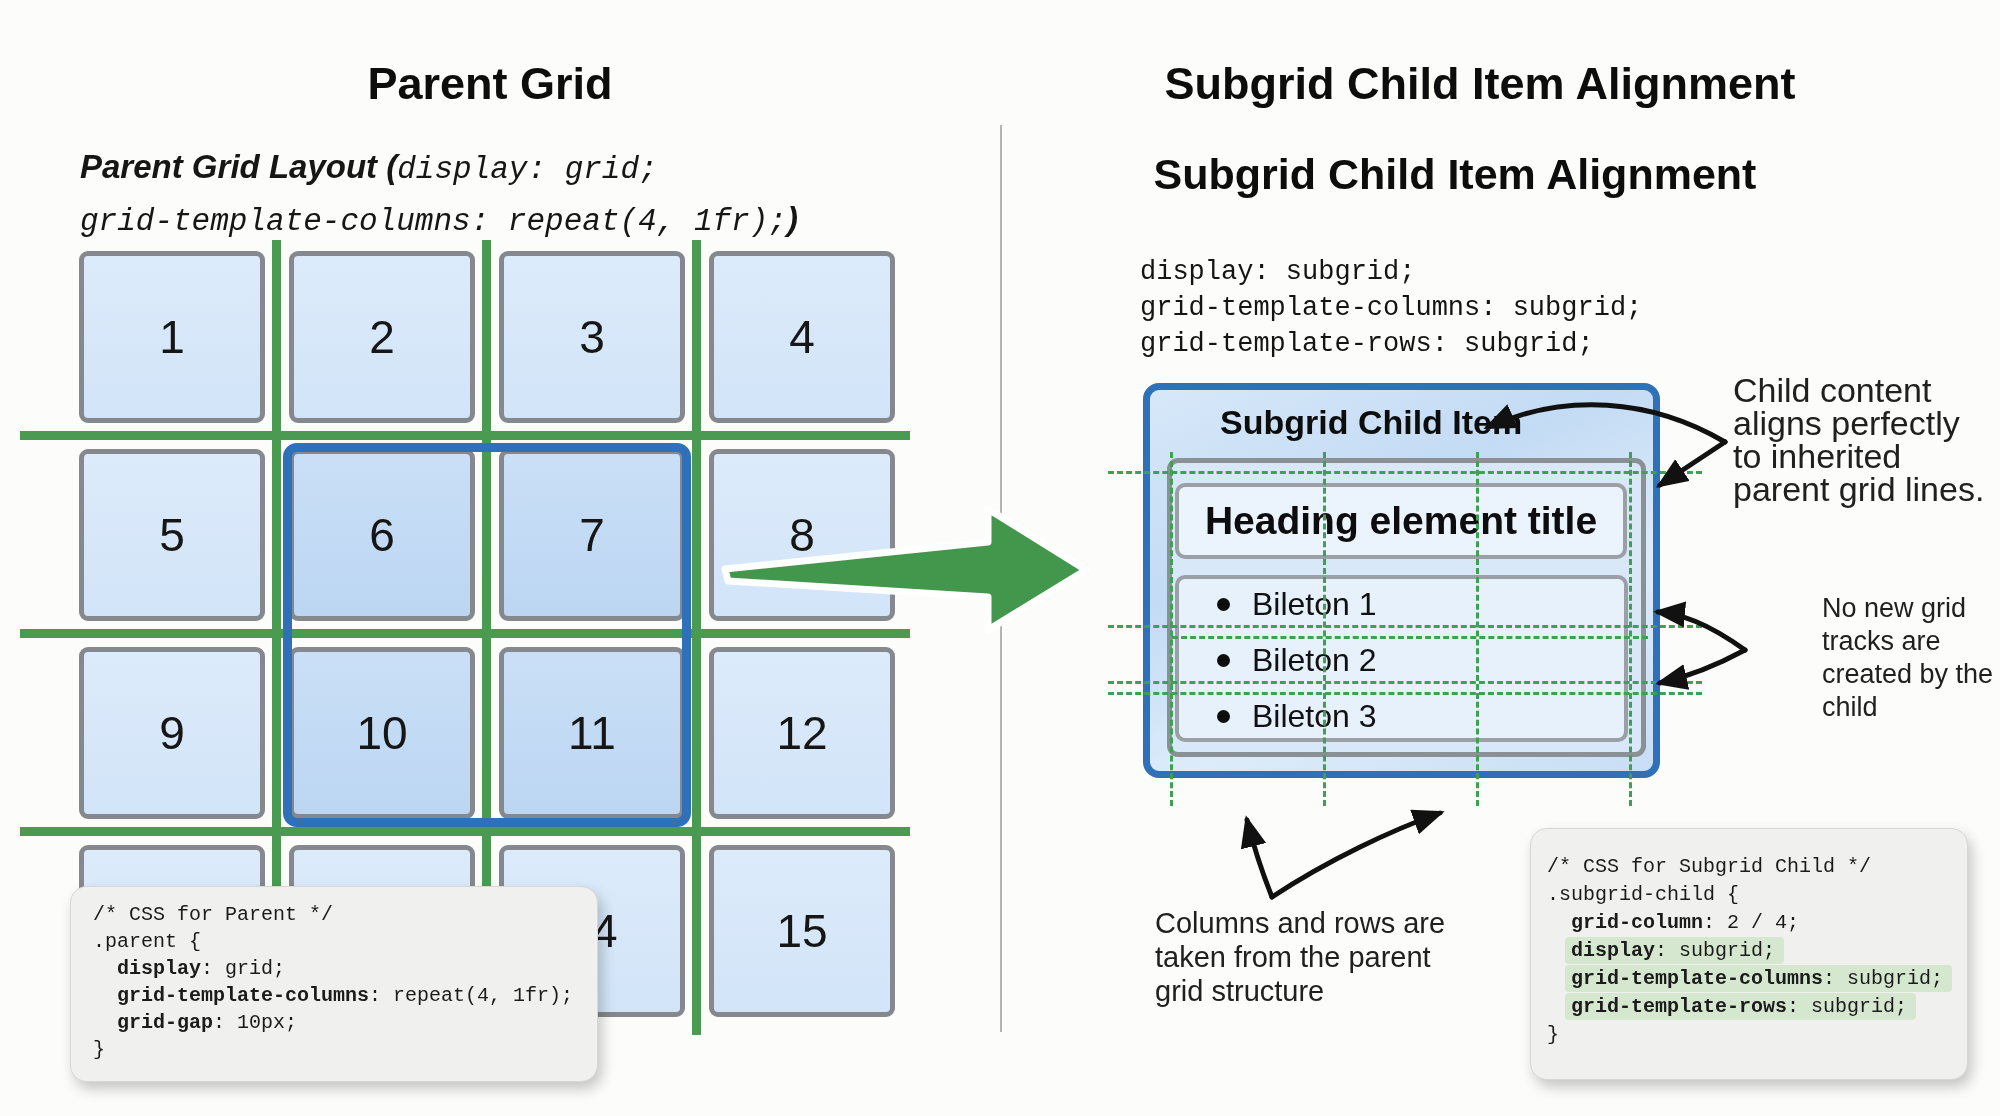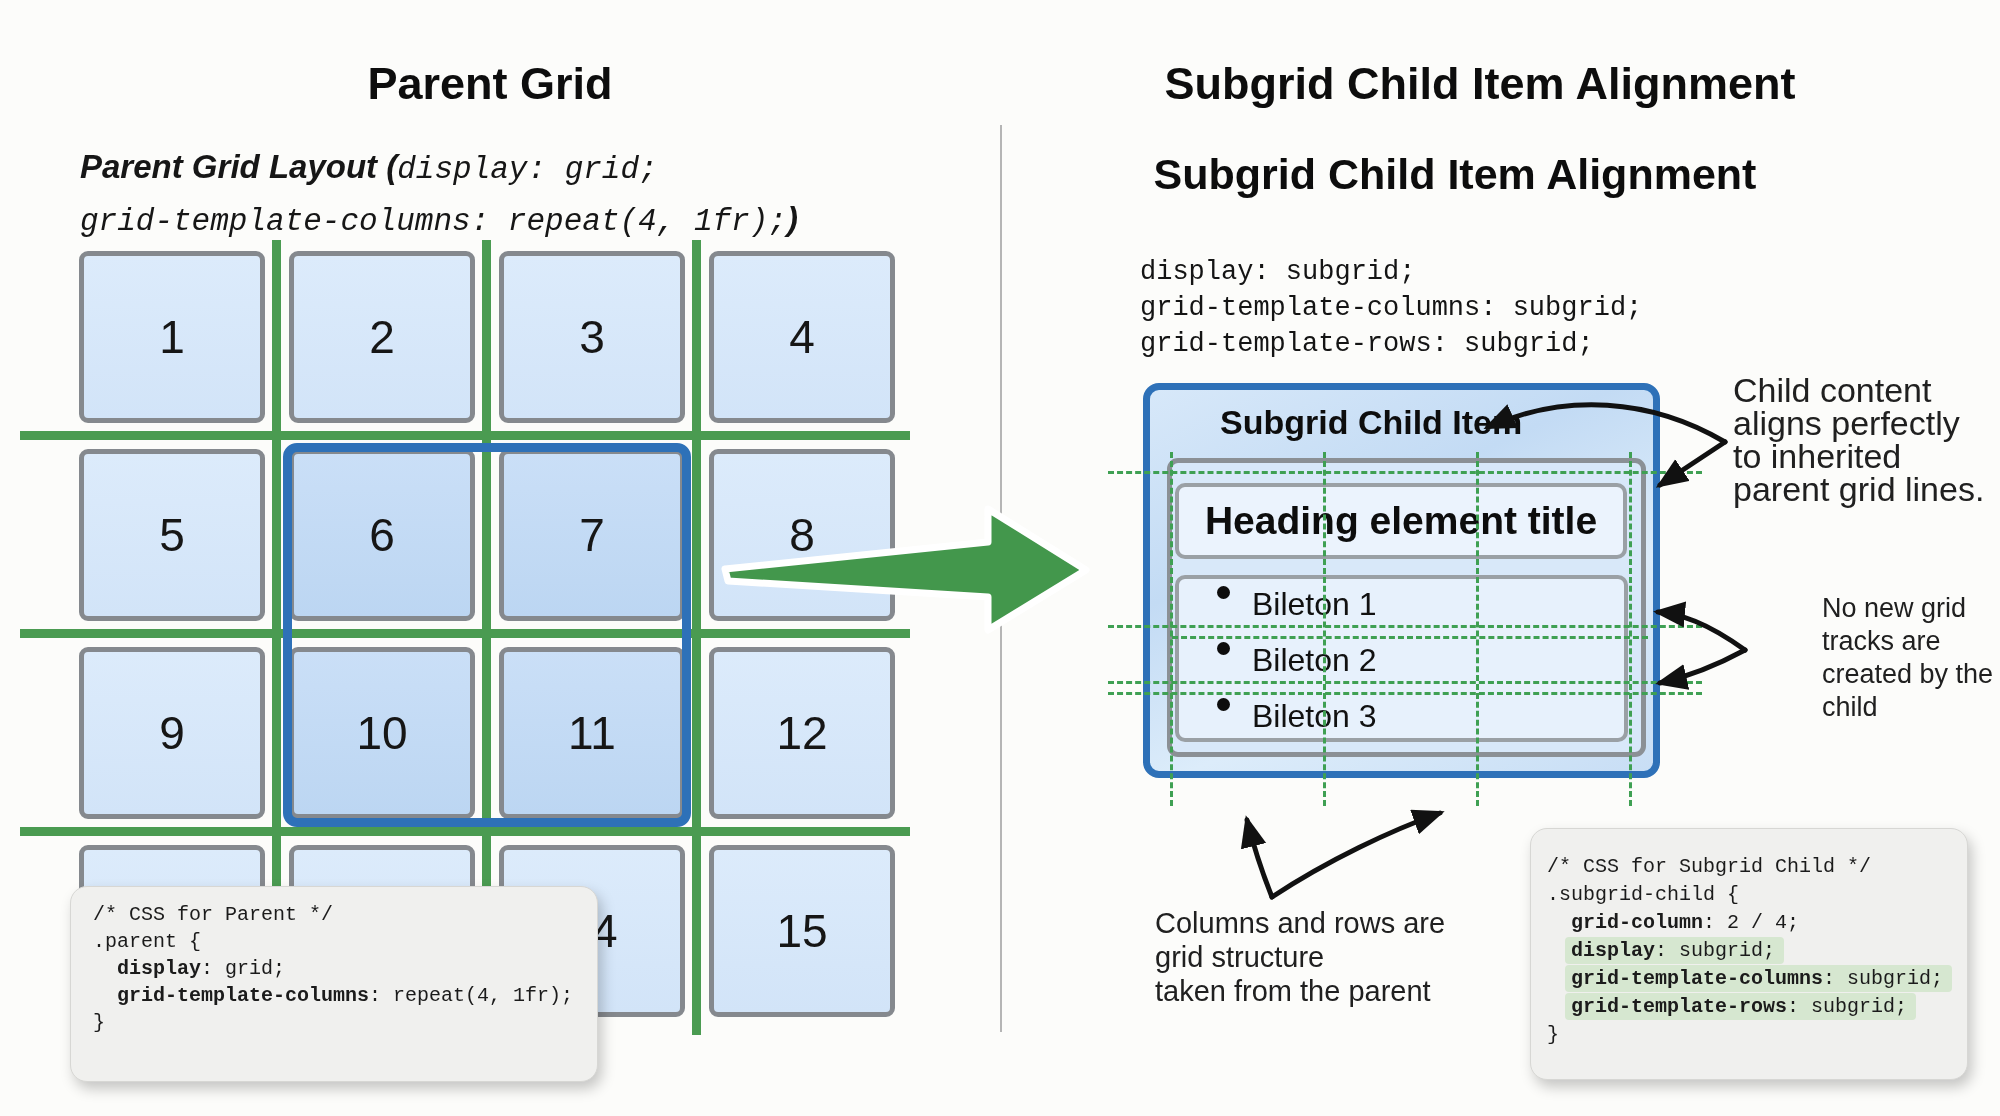--- a/index.html
+++ b/index.html
@@ -80,21 +80,21 @@
     border:4px solid #9aa0a5;border-radius:10px;background:#ebf3fd;z-index:2;
     display:flex;align-items:center;justify-content:center;
     font-size:39px;font-weight:bold;color:#0d0d0d;
   }
   #list-box{
     left:1175px;top:575px;width:453px;height:167px;box-sizing:border-box;
     border:4px solid #9aa0a5;border-radius:10px;background:#e7f1fc;z-index:2;
     display:flex;flex-direction:column;justify-content:center;gap:19px;
     padding:6px 20px 2px 38px;
   }
-  .bullet-row{display:flex;align-items:flex-start;gap:22px;font-size:32px;color:#111;}
+  .bullet-row{display:flex;align-items:center;gap:22px;font-size:32px;color:#111;}
   .bullet-row .dot{width:13px;height:13px;border-radius:50%;background:#0d0d0d;flex:none;}
 
   
   .dash{position:absolute;z-index:4;}
   .dash.v{border-left:3px dashed #3fa053;top:452px;height:354px;width:0;}
   .dash.h{border-top:3px dashed #3fa053;height:0;}
 
   
   .ann{z-index:2;color:#202020;}
   #ann-align{left:1733px;top:374px;font-size:34px;line-height:33px;}
@@ -143,20 +143,21 @@
 <div class="abs" id="blue-highlight"></div>
 
 <div class="abs" id="divider"></div>
 
 <div class="abs code-box" id="parent-code-box">
   <div>
       <div class="code-line"><span>/* CSS for Parent */</span></div>
       <div class="code-line"><span>.parent {</span></div>
       <div class="code-line ind"><span><b>display</b>: grid;</span></div>
       <div class="code-line ind"><span><b>grid-template-columns</b>: repeat(4, 1fr);</span></div>
+      <div class="code-line ind"><span><b>grid-gap</b>: 10px;</span></div>
       <div class="code-line"><span>}</span></div>
     </div>
 </div>
 
 <div class="abs big-title" id="right-title">Subgrid Child Item Alignment</div>
 <div class="abs big-title" id="right-title2">Subgrid Child Item Alignment</div>
 
 <div class="abs" id="right-code">
     <div>display: subgrid;</div>
     <div>grid-template-columns: subgrid;</div>
@@ -199,22 +200,22 @@
     <div>parent grid lines.</div>
   </div>
 <div class="abs ann" id="ann-tracks">
     <div>No new grid</div>
     <div>tracks are</div>
     <div>created by the</div>
     <div>child</div>
   </div>
 <div class="abs ann" id="ann-columns">
     <div>Columns and rows are</div>
+    <div>taken from the parent</div>
     <div>grid structure</div>
-    <div>taken from the parent</div>
   </div>
 
 <div class="abs code-box" id="child-code-box">
   <div>
       <div class="code-line"><span>/* CSS for Subgrid Child */</span></div>
       <div class="code-line"><span>.subgrid-child {</span></div>
       <div class="code-line ind"><span><b>grid-column</b>: 2 / 4;</span></div>
       <div class="code-line ind"><span class="hl"><b>display</b>: subgrid;</span></div>
       <div class="code-line ind"><span class="hl"><b>grid-template-columns</b>: subgrid;</span></div>
       <div class="code-line ind"><span class="hl"><b>grid-template-rows</b>: subgrid;</span></div>

